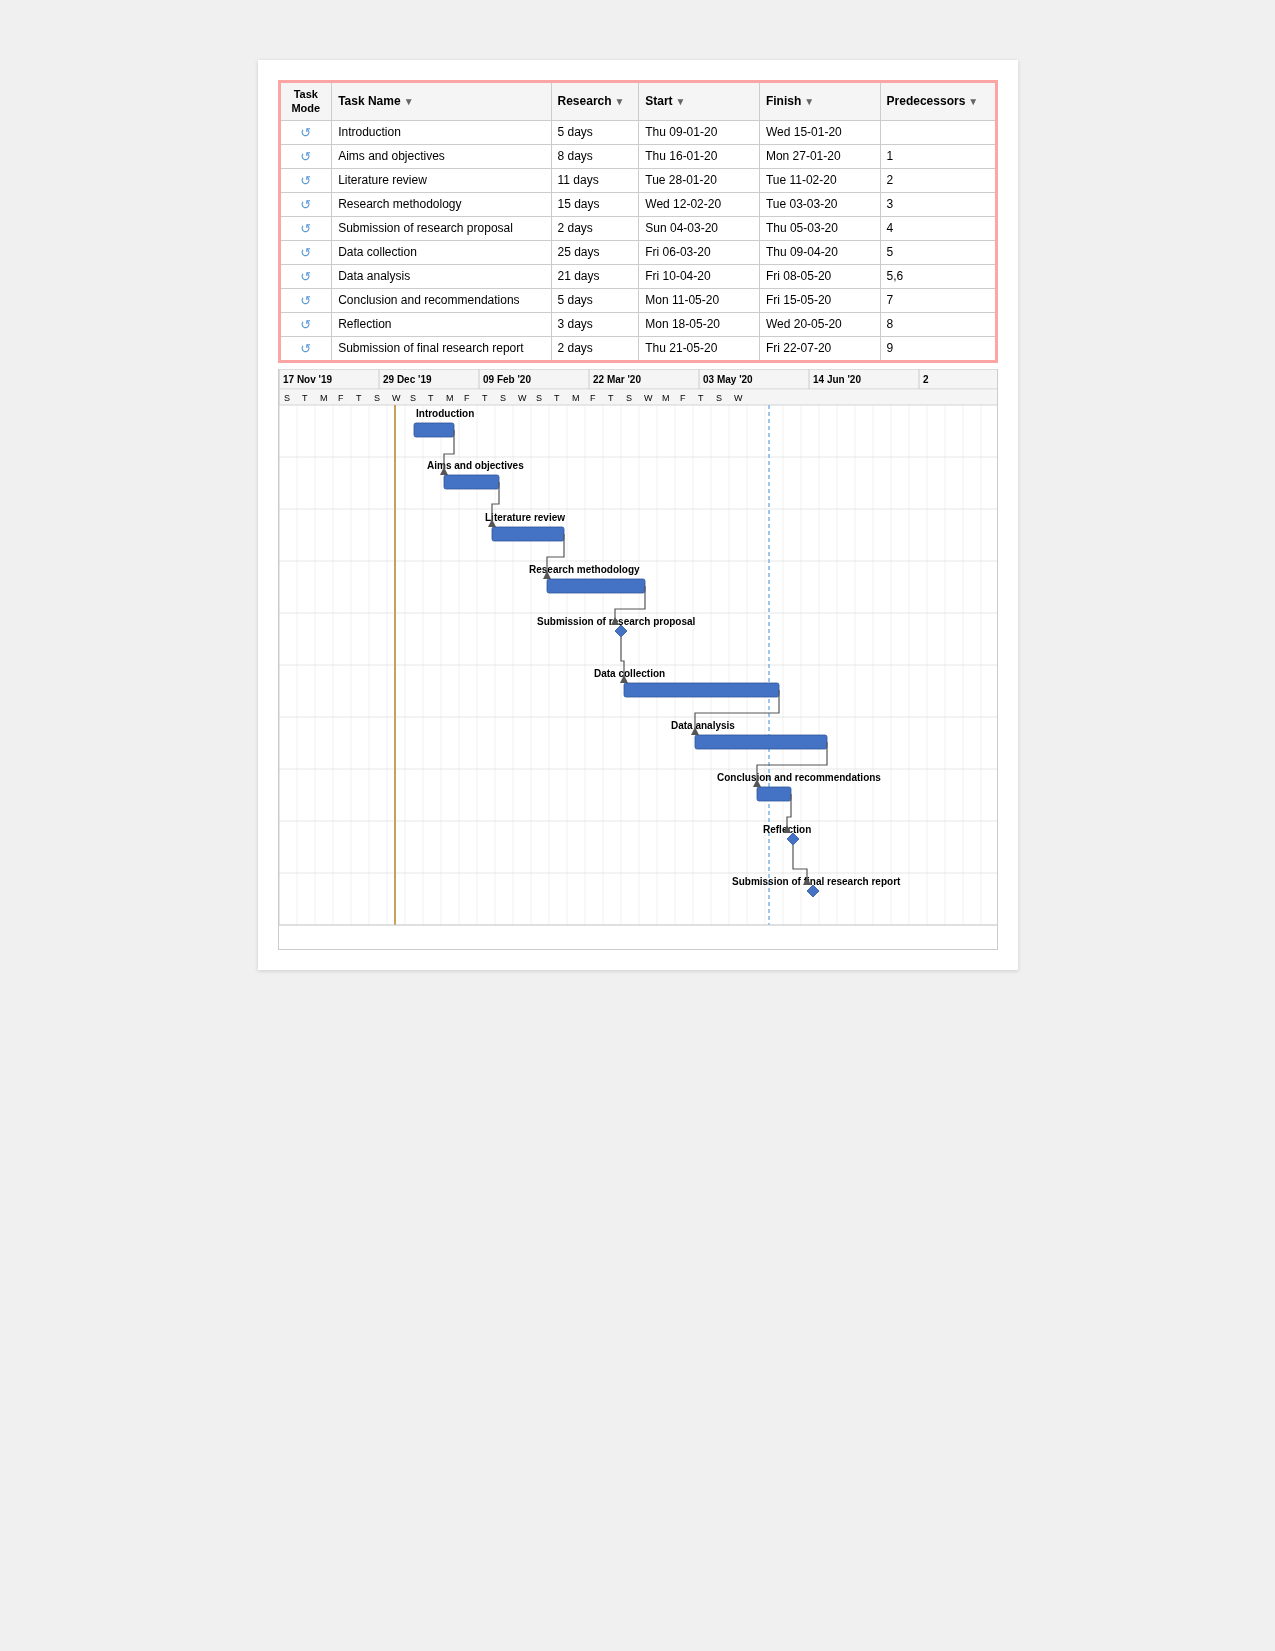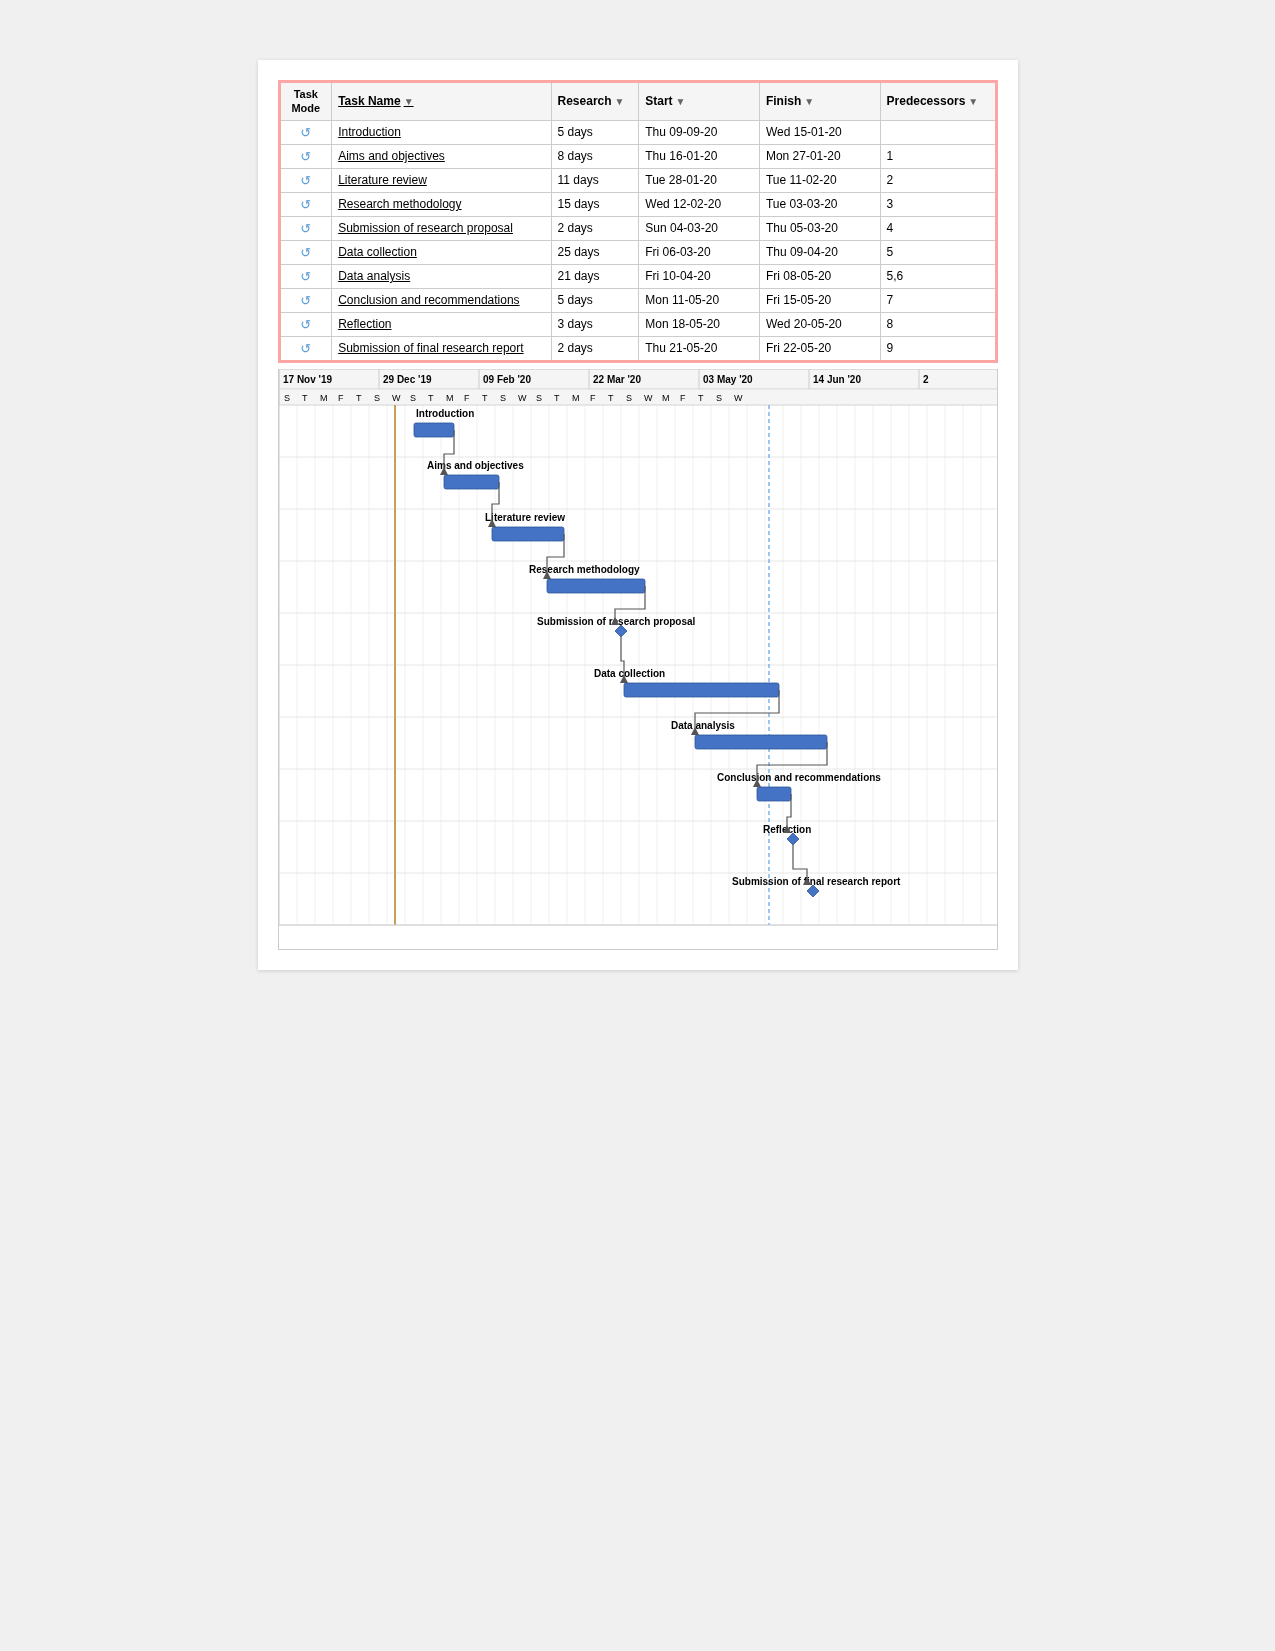--- a/index.html
+++ b/index.html
@@ -53,21 +53,21 @@
       line-height: 1.3;
     }
     .mode-icon {
       color: #5b9bd5;
       font-size: 13px;
     }
     .gantt-table tbody tr {
       background: white;
     }
     .col-mode { width: 48px; text-align: center; }
-    .col-name { width: 200px; text-decoration: underline; }
+    .col-name { width: 200px; }
     .col-duration { width: 80px; }
     .col-start { width: 110px; }
     .col-finish { width: 110px; }
     .col-pred { width: 80px; }
 
     
     .gantt-chart-section {
       margin-top: 6px;
       border: 1px solid #ccc;
       border-top: none;
@@ -117,21 +117,21 @@
         </th>
       </tr>
     </thead>
     <tbody id="table-body">
     <tr>
       <td class="col-mode">
         <span class="mode-icon">↺</span>
       </td>
       <td class="col-name">Introduction</td>
       <td class="col-duration">5 days</td>
-      <td class="col-start">Thu 09-09-20</td>
+      <td class="col-start">Thu 09-01-20</td>
       <td class="col-finish">Wed 15-01-20</td>
       <td class="col-pred"></td>
     </tr>
         <tr>
       <td class="col-mode">
         <span class="mode-icon">↺</span>
       </td>
       <td class="col-name">Aims and objectives</td>
       <td class="col-duration">8 days</td>
       <td class="col-start">Thu 16-01-20</td>
@@ -208,21 +208,21 @@
       <td class="col-finish">Wed 20-05-20</td>
       <td class="col-pred">8</td>
     </tr>
         <tr>
       <td class="col-mode">
         <span class="mode-icon">↺</span>
       </td>
       <td class="col-name">Submission of final research report</td>
       <td class="col-duration">2 days</td>
       <td class="col-start">Thu 21-05-20</td>
-      <td class="col-finish">Fri 22-05-20</td>
+      <td class="col-finish">Fri 22-07-20</td>
       <td class="col-pred">9</td>
     </tr>
       </tbody>
   </table>
 
   <div class="gantt-chart-section">
     <div style="overflow-x: auto;">
       <svg width="720" height="580" xmlns="http://www.w3.org/2000/svg" style="display:block;">
 
         <rect x="0" y="0" width="720" height="20" fill="#f5f5f5" stroke="#ccc" stroke-width="0.5"></rect>

